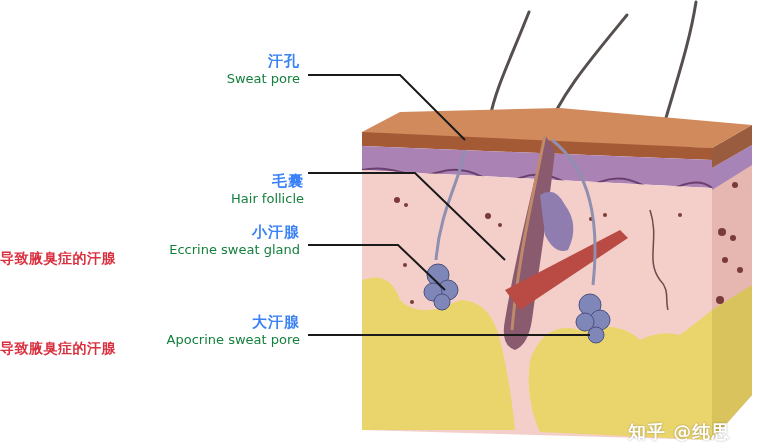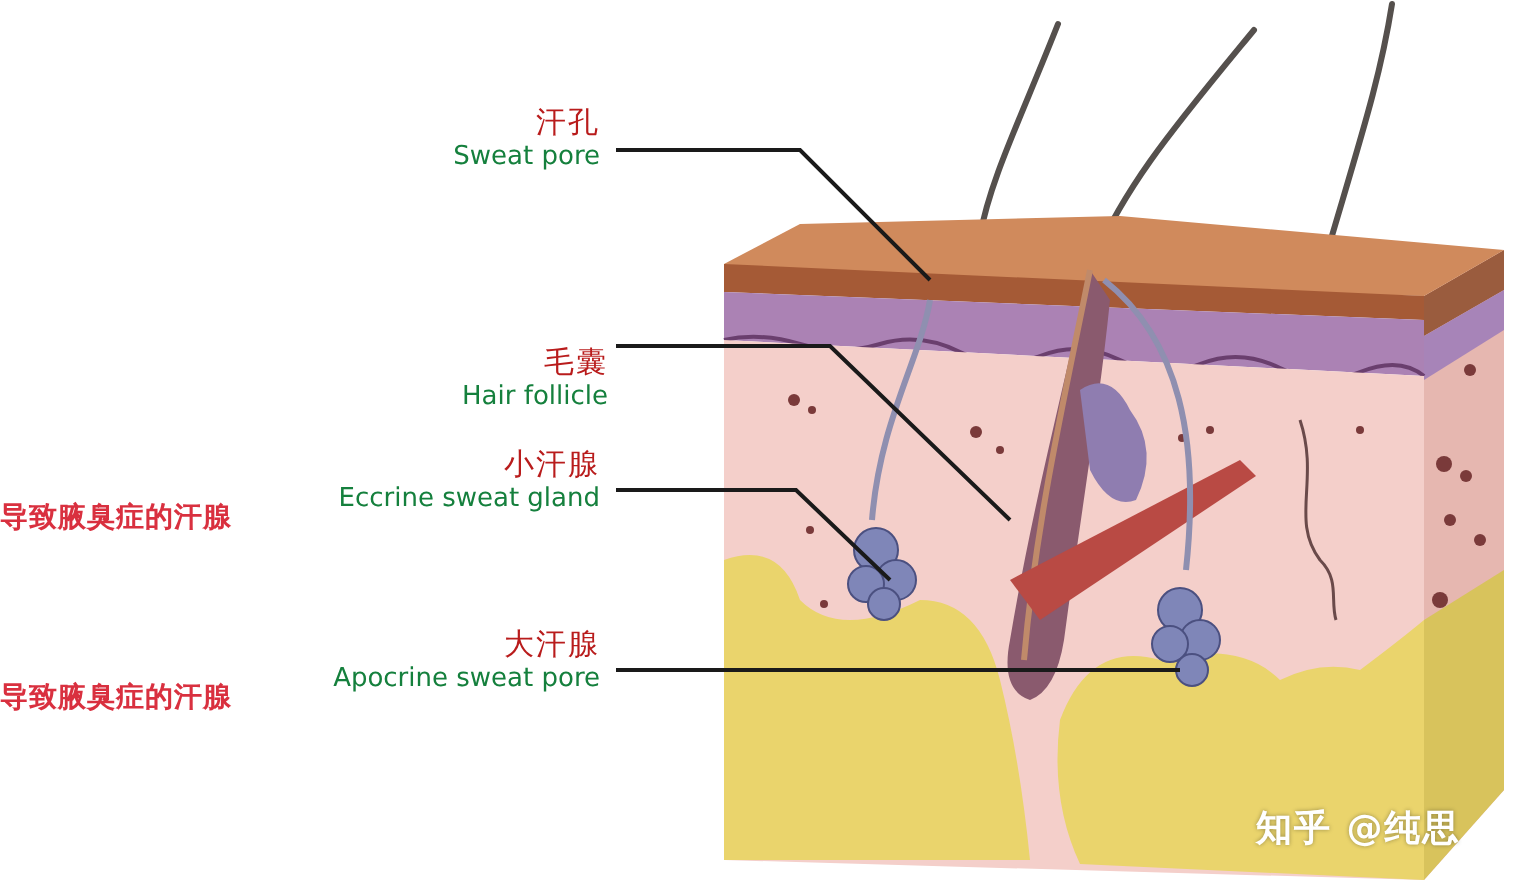--- a/index.html
+++ b/index.html
@@ -1,20 +1,20 @@
 <!DOCTYPE html>
 <html><head>
 <meta charset="utf-8">
 <style>
   html, body { margin: 0; padding: 0; background: #ffffff; }
   body { width: 766px; height: 446px; position: relative; overflow: hidden;
          font-family: "DejaVu Sans", "Liberation Sans", sans-serif; }
   #art { position: absolute; left: 0; top: 0; width: 766px; height: 446px; }
   .lbl { position: absolute; text-align: right; white-space: nowrap; }
-  .zh { font-size: 15px; color: #b91c1c; font-weight: normal; letter-spacing: 1px; }
+  .zh { font-size: 15px; color: #3b82f6; font-weight: bold; letter-spacing: 1px; }
   .en { font-size: 13px; color: #15803d; }
   .red { position: absolute; font-size: 14px; color: #d9303f; font-weight: bold; white-space: nowrap; letter-spacing: 0.5px; }
   .wm { position: absolute; font-size: 18px; color: #ffffff; font-weight: bold;
         text-shadow: 0 0 2px rgba(0,0,0,0.35); white-space: nowrap; letter-spacing: 1px; }
 </style>
 </head>
 <body>
 
 <svg id="art" viewBox="0 0 766 446" xmlns="http://www.w3.org/2000/svg">
 
@@ -106,13 +106,13 @@
   <div class="en">Eccrine sweat gland</div>
 </div>
 <div class="lbl" style="right:466px; top:313px;">
   <div class="zh">大汗腺</div>
   <div class="en">Apocrine sweat pore</div>
 </div>
 
 <div class="red" style="left:0; top:250px;">导致腋臭症的汗腺</div>
 <div class="red" style="left:0; top:340px;">导致腋臭症的汗腺</div>
 
-<div class="wm" style="left:628px; top:402px;">知乎 @纯思</div>
+<div class="wm" style="left:628px; top:420px;">知乎 @纯思</div>
 
 </body></html>

